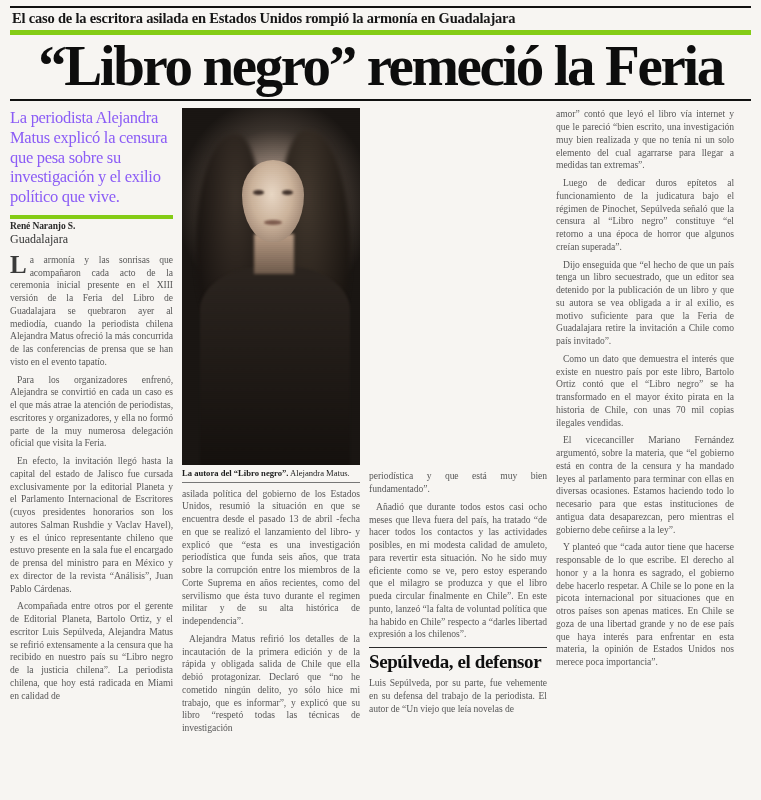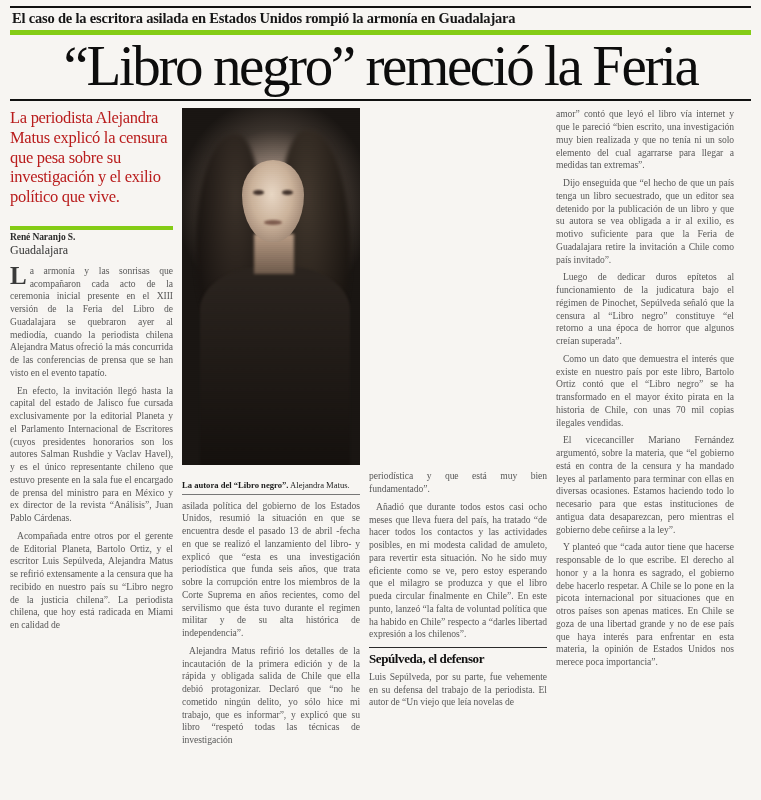--- a/index.html
+++ b/index.html
@@ -41,21 +41,21 @@
   }
 
   
   .headline-wrap {
     border-bottom: 2px solid #111;
     padding-bottom: 6px;
     margin-bottom: 7px;
   }
   .headline {
     font-family: "Liberation Serif", serif;
-    font-weight: normal;
+    font-weight: bold;
     font-size: 57px;
     line-height: 0.95;
     letter-spacing: -2.4px;
     color: #0d0d0d;
     text-align: center;
     white-space: nowrap;
   }
 
   
   .columns {
@@ -69,23 +69,23 @@
   .col-1 { width: 163px; }
   .col-2 { width: 178px; }
   .col-3 { width: 178px; }
   .col-4 { width: 178px; }
 
   
   .standfirst {
     font-family: "Liberation Serif", serif;
     font-size: 16.5px;
     line-height: 1.19;
-    color: #b91c1c;
+    color: #8b5cf6;
     letter-spacing: -0.3px;
-    margin-bottom: 20px;
+    margin-bottom: 9px;
   }
 
   
   .byline {
     border-top: 4px solid #84cc16;
     padding-top: 2px;
     margin-bottom: 7px;
   }
   .byline-name {
     font-size: 9.5px;
@@ -215,30 +215,29 @@
   }
   .photo-caption {
     font-size: 8.6px;
     font-weight: bold;
     color: #1c1c1c;
     padding-top: 3px;
     line-height: 1.2;
     border-bottom: 1px solid #777;
     padding-bottom: 3px;
     margin-bottom: 5px;
-    margin-top: 12px;
   }
   .photo-caption .sub {
     font-weight: normal;
   }
 
   
   .subhead {
     font-family: "Liberation Serif", serif;
-    font-size: 13px;
+    font-size: 19px;
     font-weight: bold;
     color: #101010;
     letter-spacing: -0.4px;
     border-top: 1px solid #2b2b2b;
     padding-top: 4px;
     margin: 6px 0 5px 0;
     line-height: 1.05;
   }
 </style>
 </head>
@@ -257,20 +256,21 @@
   <div class="columns">
 
     <div class="col col-1">
       <div class="standfirst">La periodista Alejandra Matus explicó la censura que pesa sobre su investigación y el exilio político que vive.</div>
       <div class="byline">
         <div class="byline-name">René Naranjo S.</div>
         <div class="byline-place">Guadalajara</div>
       </div>
       <div class="body-text faded">
         <p class="first dropcap">La armonía y las sonrisas que acompañaron cada acto de la ceremonia inicial presente en el XIII versión de la Feria del Libro de Guadalajara se quebraron ayer al mediodía, cuando la periodista chilena Alejandra Matus ofreció la más concurrida de las conferencias de prensa que se han visto en el evento tapatío.</p>
+        <p>Para los organizadores enfrenó, Alejandra se convirtió en cada un caso es el que más atrae la atención de periodistas, escritores y organizadores, y ella no formó parte de la muy numerosa delegación oficial que visita la Feria.</p>
         <p>En efecto, la invitación llegó hasta la capital del estado de Jalisco fue cursada exclusivamente por la editorial Planeta y el Parlamento Internacional de Escritores (cuyos presidentes honorarios son los autores Salman Rushdie y Vaclav Havel), y es el único representante chileno que estuvo presente en la sala fue el encargado de prensa del ministro para en México y ex director de la revista “Análisis”, Juan Pablo Cárdenas.</p>
         <p>Acompañada entre otros por el gerente de Editorial Planeta, Bartolo Ortiz, y el escritor Luis Sepúlveda, Alejandra Matus se refirió extensamente a la censura que ha recibido en nuestro país su “Libro negro de la justicia chilena”. La periodista chilena, que hoy está radicada en Miami en calidad de</p>
       </div>
     </div>
 
     <div class="col col-2">
       <div class="photo-block">
         <div class="photo">
           <div class="bg"></div>
           <div class="hair-l"></div>
@@ -301,22 +301,22 @@
       </div>
       <div class="subhead">Sepúlveda, el defensor</div>
       <div class="body-text faded">
         <p class="first">Luis Sepúlveda, por su parte, fue vehemente en su defensa del trabajo de la periodista. El autor de “Un viejo que leía novelas de</p>
       </div>
     </div>
 
     <div class="col col-4">
       <div class="body-text faded">
         <p class="first">amor” contó que leyó el libro vía internet y que le pareció “bien escrito, una investigación muy bien realizada y que no tenía ni un solo elemento del cual agarrarse para llegar a medidas tan extremas”.</p>
+        <p>Luego de dedicar duros epítetos al funcionamiento de la judicatura bajo el régimen de Pinochet, Sepúlveda señaló que la censura al “Libro negro” constituye “el retorno a una época de horror que algunos creían superada”.</p>
         <p>Dijo enseguida que “el hecho de que un país tenga un libro secuestrado, que un editor sea detenido por la publicación de un libro y que su autora se vea obligada a ir al exilio, es motivo suficiente para que la Feria de Guadalajara retire la invitación a Chile como país invitado”.</p>
-        <p>Luego de dedicar duros epítetos al funcionamiento de la judicatura bajo el régimen de Pinochet, Sepúlveda señaló que la censura al “Libro negro” constituye “el retorno a una época de horror que algunos creían superada”.</p>
         <p>Como un dato que demuestra el interés que existe en nuestro país por este libro, Bartolo Ortiz contó que el “Libro negro” se ha transformado en el mayor éxito pirata en la historia de Chile, con unas 70 mil copias ilegales vendidas.</p>
         <p>El vicecanciller Mariano Fernández argumentó, sobre la materia, que “el gobierno está en contra de la censura y ha mandado leyes al parlamento para terminar con ellas en diversas ocasiones. Estamos haciendo todo lo necesario para que estas instituciones de antigua data desaparezcan, pero mientras el gobierno debe ceñirse a la ley”.</p>
         <p>Y planteó que “cada autor tiene que hacerse responsable de lo que escribe. El derecho al honor y a la honra es sagrado, el gobierno debe hacerlo respetar. A Chile se lo pone en la picota internacional por situaciones que en otros países son apenas matices. En Chile se goza de una libertad grande y no de ese país que haya interés para enfrentar en esta materia, la opinión de Estados Unidos nos merece poca importancia”.</p>
       </div>
     </div>
 
   </div>
 </div>
 
 </body></html>

